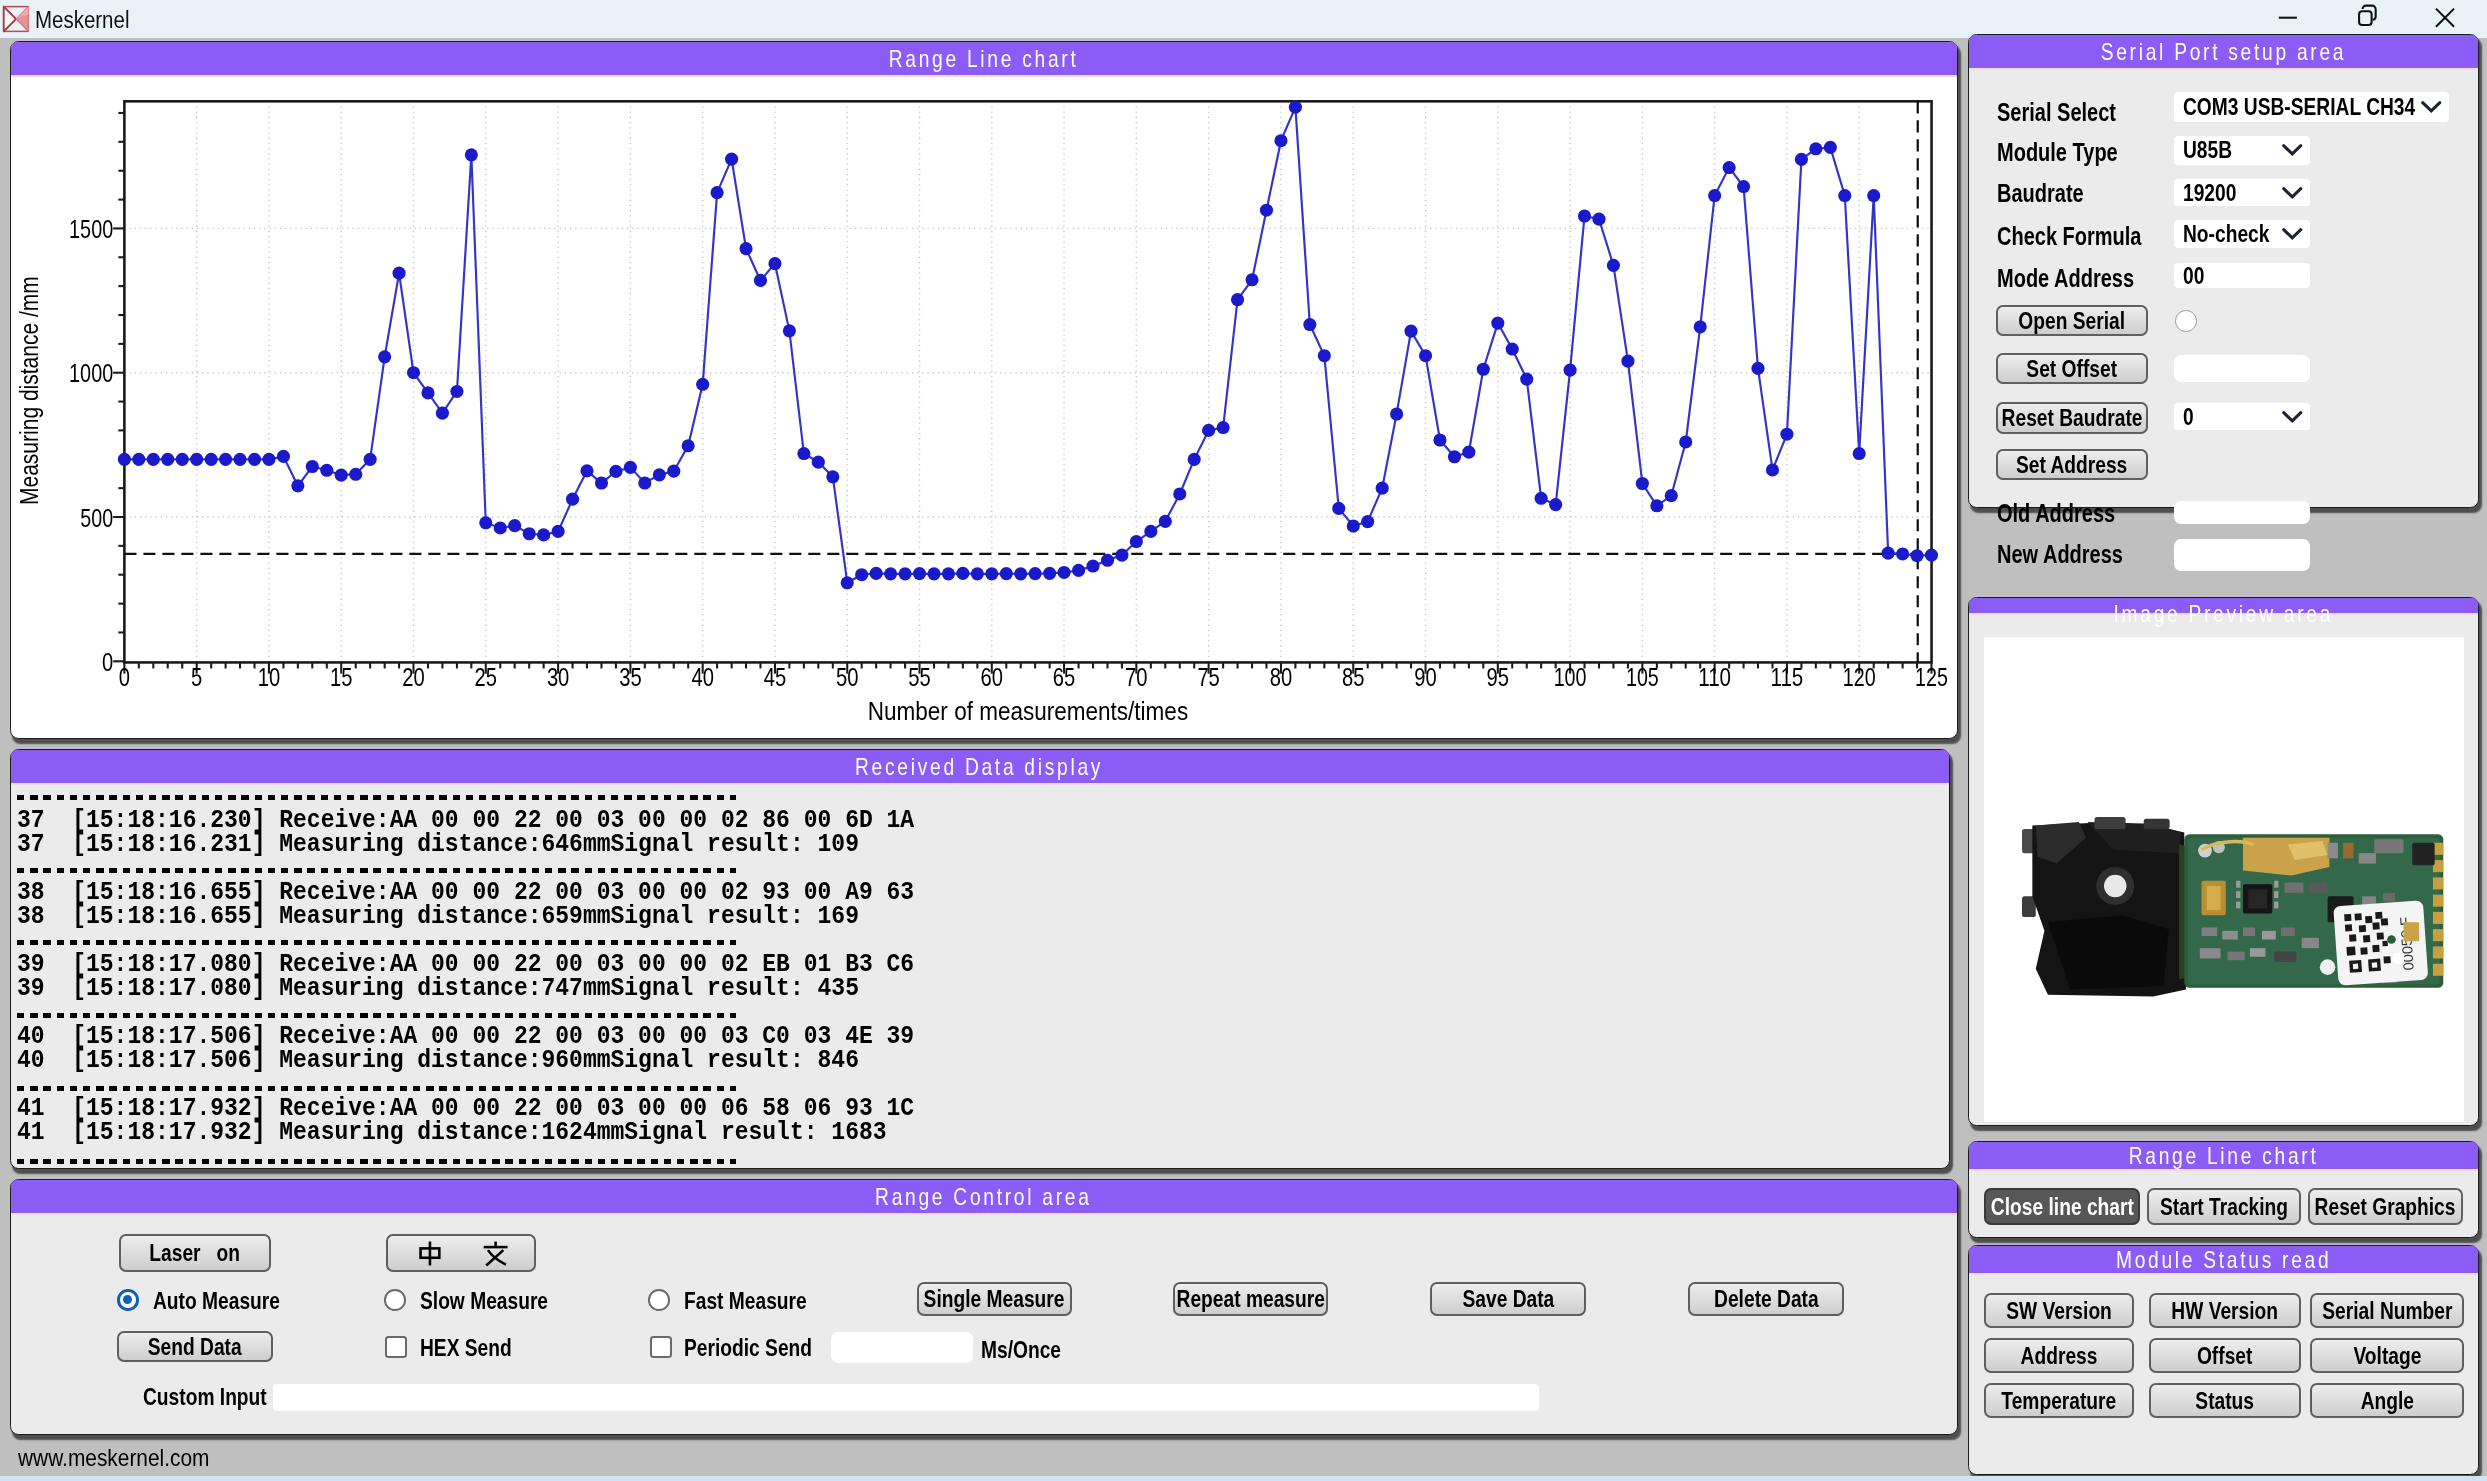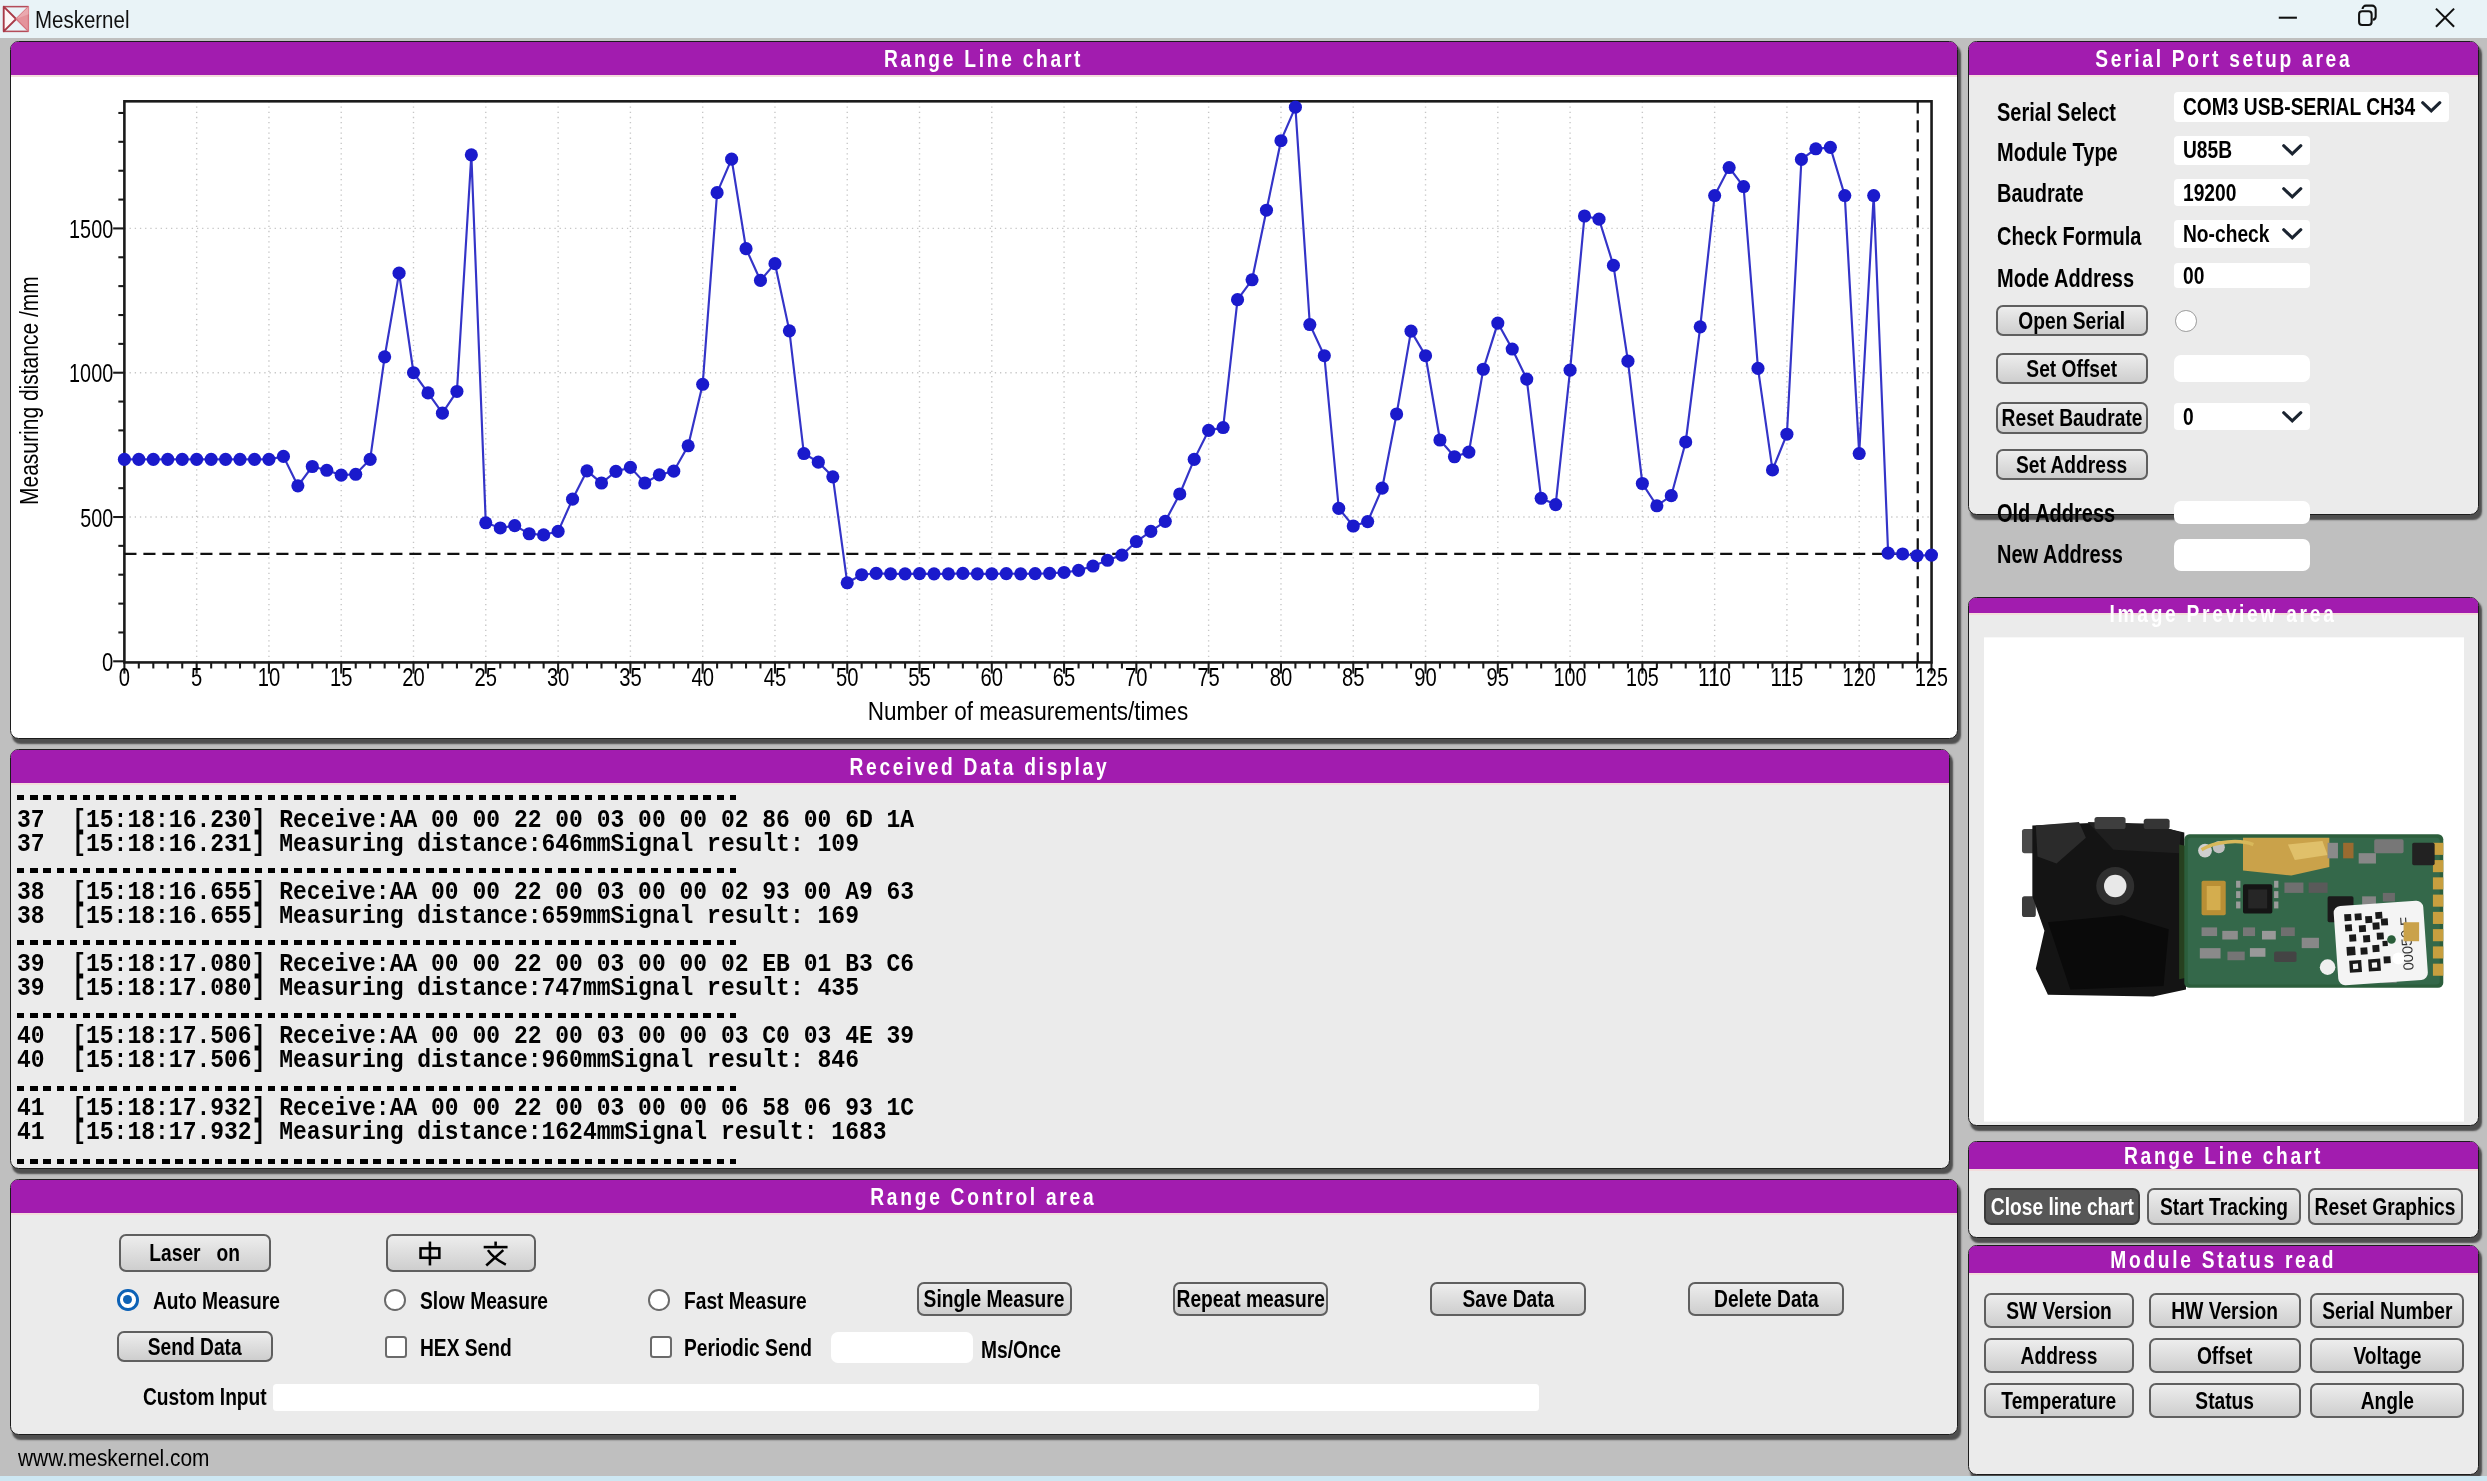--- a/index.html
+++ b/index.html
@@ -1,19 +1,19 @@
 <!DOCTYPE html>
 <html style="font-size:14px"><head><meta charset="utf-8"><style>
 *{margin:0;padding:0;box-sizing:border-box}
 html,body{width:2487px;height:1482px;overflow:hidden;font-family:"Liberation Sans",sans-serif;background:#bfbfbf}
 .abs{position:absolute}
 .titlebar{position:absolute;left:0;top:0;width:2487px;height:38px;background:#e9f3f7}
 .titletext{position:absolute;left:35px;top:7px;font-size:23px;color:#101010;transform:scaleX(.89);transform-origin:0 50%}
 .panel{position:absolute;background:#ebebeb;border:1.7px solid #1c1c1c;border-radius:8.6px;box-shadow:2.6px 4.3px 1.7px rgba(10,10,10,.62)}
-.hdr{position:absolute;left:0;right:0;top:0;height:35px;background:#a21caf;border-radius:6px 6px 0 0;border-bottom:2.6px solid #f3dcdc;color:#fff;font-weight:bold;font-size:24px;text-align:center;line-height:33px}
+.hdr{position:absolute;left:0;right:0;top:0;height:35px;background:#8b5cf6;border-radius:6px 6px 0 0;border-bottom:2.6px solid #f3dcdc;color:#fff;font-weight:normal;font-size:24px;text-align:center;line-height:33px}
 .hdr>span{display:inline-block;transform:scaleX(.8);letter-spacing:3.4px;white-space:nowrap}
 .hdr2{height:29px;font-size:24px;line-height:28px}
 .btn{position:absolute;background:linear-gradient(#ededed,#cecece);border:2.2px solid #5f5f5f;border-radius:7px;font-weight:bold;color:#000;font-size:24px;display:flex;align-items:center;justify-content:center;white-space:nowrap}
 .btn>span{display:inline-block;transform:scaleX(.8)}
 .btnd{background:#575757;color:#fff;border-color:#3a3a3a}
 .inp{position:absolute;background:#fff;border-radius:7px}
 .dd{position:absolute;background:#fff;border-radius:4px;font-weight:bold;font-size:24px;display:flex;align-items:center;padding-left:8.6px;white-space:nowrap}
 .dd>span{display:inline-block;transform:scaleX(.8);transform-origin:0 50%}
 .lbl{position:absolute;font-weight:bold;font-size:25px;color:#000;white-space:nowrap;transform:scaleX(.8);transform-origin:0 50%}
 .chev{position:absolute;right:7px;top:50%;transform:translateY(-50%)}
@@ -444,21 +444,21 @@
     <span>Send Data</span>
   </div>
 <div class="chk" style="left:385px;top:1336px"></div>
 <div class="lbl" style="left:420px;top:1334px;font-size:24px">HEX Send</div>
 <div class="chk" style="left:650px;top:1336px"></div>
 <div class="lbl" style="left:684px;top:1334px;font-size:24px">Periodic Send</div>
 <div class="inp" style="left:831px;top:1332px;width:142px;height:31px"></div>
 <div class="lbl" style="left:981px;top:1336px;font-size:24px">Ms/Once</div>
 <div class="lbl" style="left:143px;top:1383px;font-size:24px">Custom Input</div>
 <div class="inp" style="left:273px;top:1384px;width:1266px;height:27px;border-radius:3.5px"></div>
-<div class="panel" style="left:1968px;top:41px;width:511px;height:474px">
+<div class="panel" style="left:1968px;top:34px;width:511px;height:474px">
     <div class="hdr"><span>Serial Port setup area</span></div>
   </div>
 <div class="lbl" style="left:1997px;top:98px">Serial Select</div>
 <div class="dd" style="left:2174px;top:92px;width:275px;height:30px">
     <span>COM3 USB-SERIAL CH34</span>
     <svg class="chev" width="22.5" height="12" viewBox="0 0 26 14">
       <path d="M3 2 L13 11.5 L23 2" stroke="#1b2430" stroke-width="3.6" fill="none" stroke-linecap="round"></path>
     </svg>
   </div>
 <div class="lbl" style="left:1997px;top:138px">Module Type</div>

